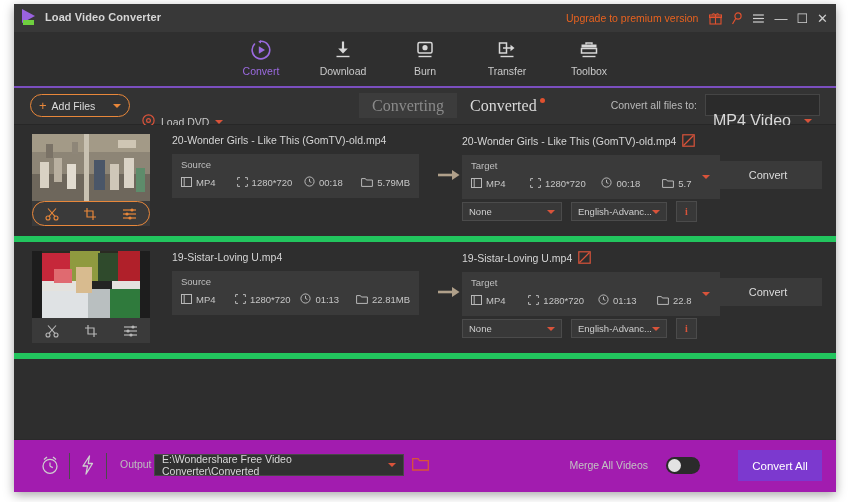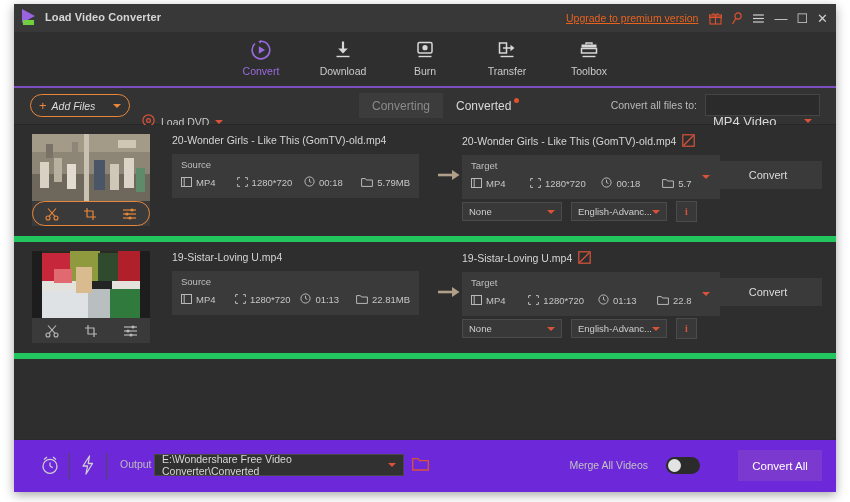--- a/index.html
+++ b/index.html
@@ -43,21 +43,21 @@
   .app-title {
     font-size: 11px; color: #d6d6d6; font-weight: bold;
     letter-spacing: 0.1px;
   }
   .tb-right {
     position: absolute; right: 8px; top: 0;
     height: 28px; display: flex; align-items: center; gap: 9px;
   }
   .upgrade-link {
     font-size: 10.5px; color: #e8621f;
-    text-decoration: underline; cursor: pointer;
+    cursor: pointer;
     margin-right: 2px;
     padding-left: 22px;
   }
   .tb-ico { cursor: pointer; display: flex; align-items: center; justify-content: center; }
   .tb-ico svg { display: block; }
   .win-btn { color: #cfcfcf; font-size: 13px; cursor: pointer; line-height: 1; }
 
   
   .navbar {
     position: relative;
@@ -90,63 +90,63 @@
   }
   .addfiles {
     position: absolute; left: 16px; top: 6px;
     width: 100px; height: 23px;
     border: 1.6px solid #e8873a; border-radius: 12px;
     display: flex; align-items: center; gap: 5px;
     padding: 0 8px; box-sizing: border-box;
     cursor: pointer;
   }
   .addfiles .plus { color: #e8873a; font-size: 13px; line-height: 1; }
-  .addfiles .lbl { color: #dcdcdc; font-size: 10.5px; flex: 1; font-style: italic; }
+  .addfiles .lbl { color: #dcdcdc; font-size: 10.5px; flex: 1; }
   .caret-o {
     width: 0; height: 0;
     border-left: 4px solid transparent; border-right: 4px solid transparent;
     border-top: 4.5px solid #e8873a;
   }
   .caret-r {
     width: 0; height: 0;
     border-left: 4px solid transparent; border-right: 4px solid transparent;
     border-top: 4.5px solid #d9533a;
   }
   .loaddvd {
     position: absolute; left: 128px; top: 22px;
     height: 23px; display: flex; align-items: center; gap: 6px;
     cursor: pointer;
   }
   .loaddvd .lbl { color: #c9c9c9; font-size: 10.5px; }
   .tabs { position: absolute; left: 345px; top: 5px; display: flex; }
   .tab {
     height: 25px; padding: 0 13px;
     display: flex; align-items: center;
-    font-size: 12px; color: #8e8e8e;
-    cursor: pointer; position: relative;
+    font-size: 16px; color: #8e8e8e;
+    cursor: pointer; position: relative; font-family: Liberation Serif, serif;
   }
   .tab.inactive { background: #3c3c3c; color: #8a8a8a; }
   .tab.current { color: #d9d9d9; }
   .tab .dot {
     position: absolute; right: 5px; top: 5px;
     width: 5px; height: 5px; border-radius: 50%;
     background: #e0512f;
   }
   .convert-all-to {
     position: absolute; right: 16px; top: 6px;
     display: flex; align-items: center; gap: 8px;
   }
   .cat-label { font-size: 10.5px; color: #b9b9b9; }
   .cat-select {
     width: 115px; height: 22px;
     background: #2b2b2b; border: 1px solid #454545;
     display: flex; align-items: center; justify-content: space-between;
     padding: 0 7px; box-sizing: border-box; cursor: pointer;
   }
-  .cat-select span { font-size: 13px; color: #d8d8d8; margin-top: 32px; }
+  .cat-select span { font-size: 16px; color: #d8d8d8; margin-top: 32px; }
 
   
   .filelist { background: #2e2e2e; height: 334px; position: relative; }
   .filerow {
     position: relative;
     height: 111px;
     border-bottom: 6px solid #22c55e;
   }
   .thumb-wrap {
     position: absolute; left: 18px; top: 9px;
@@ -223,21 +223,21 @@
     width: 108px; height: 28px;
     background: #3a3a3a;
     display: flex; align-items: center; justify-content: center;
     font-size: 11px; color: #dcdcdc; cursor: pointer;
   }
 
   
   .bottombar {
     position: absolute; left: 0; bottom: 0;
     width: 822px; height: 52px;
-    background: #6d28d9;
+    background: #a21caf;
     border-top: 1px solid #2a2a2a;
   }
   .bb-ico {
     position: absolute; top: 15px;
     cursor: pointer; display: flex;
   }
   .bb-sep {
     position: absolute; top: 13px;
     width: 1px; height: 26px; background: #4c4c4c;
   }

